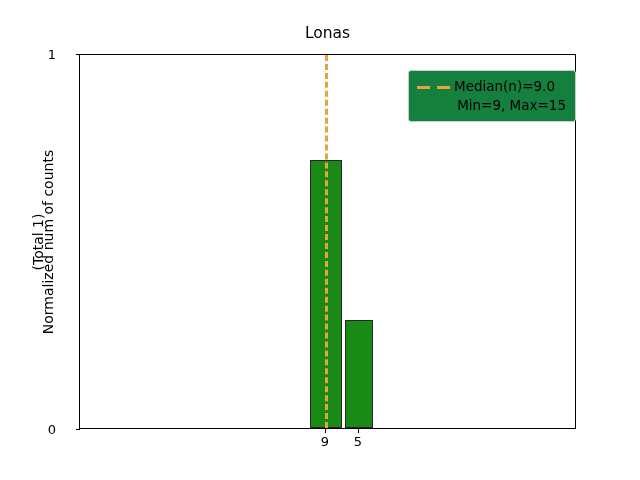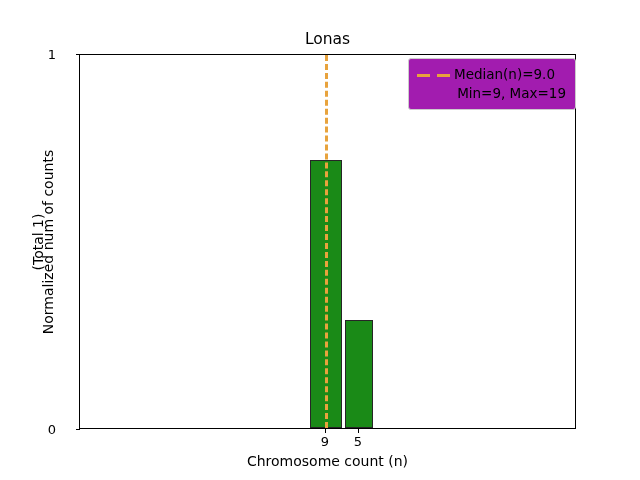--- a/index.html
+++ b/index.html
@@ -18,21 +18,21 @@
     position: relative;
     width: 640px;
     height: 480px;
     background: #ffffff;
   }
 
   
   #chart-title {
     position: absolute;
     left: 79px;
-    top: 30px;
+    top: 24px;
     width: 497px;
     text-align: center;
     font-size: 15.5px;
     line-height: 18px;
     color: #000000;
     white-space: nowrap;
   }
 
   
   #plot-area {
@@ -122,26 +122,26 @@
     color: #000000;
     white-space: nowrap;
   }
   #ylabel-main  { left: 48px; }
   #ylabel-total { left: 38px; }
 
   
   #legend {
     position: absolute;
     left: 408px;
-    top: 58px;
+    top: 70px;
     width: 168px;
     box-sizing: border-box;
     border: 1px solid #cccccc;
     border-radius: 3px;
-    background: #a21caf;
+    background: #15803d;
     padding: 6px 8px 6px 7px;
   }
   .legend-row {
     display: flex;
     align-items: center;
     height: 19px;
   }
   .legend-sample {
     flex: 0 0 auto;
     width: 38px;
@@ -193,32 +193,31 @@
     <div id="median-line" style="left:245px;"></div>
 
   </div>
 
   <div class="xtick-mark" style="left:325px;"></div>
   <div class="xtick-mark" style="left:358px;"></div>
 
   <div class="xtick-label" style="left:325px;">9</div>
   <div class="xtick-label" style="left:358px;">5</div>
 
-  <div id="xlabel">Chromosome count (n)</div>
 
   <div class="ylabel-line" id="ylabel-main">Normalized num of counts</div>
 
   <div class="ylabel-line" id="ylabel-total">(Total 1)</div>
 
   <div id="legend">
 
     <div class="legend-row">
       <span class="legend-sample"></span>
       <span class="legend-text">Median(n)=9.0</span>
     </div>
 
     <div class="legend-row">
-      <span class="legend-text second-line">Min=9, Max=19</span>
+      <span class="legend-text second-line">Min=9, Max=15</span>
     </div>
 
   </div>
 
 </div>
 
 </body></html>

